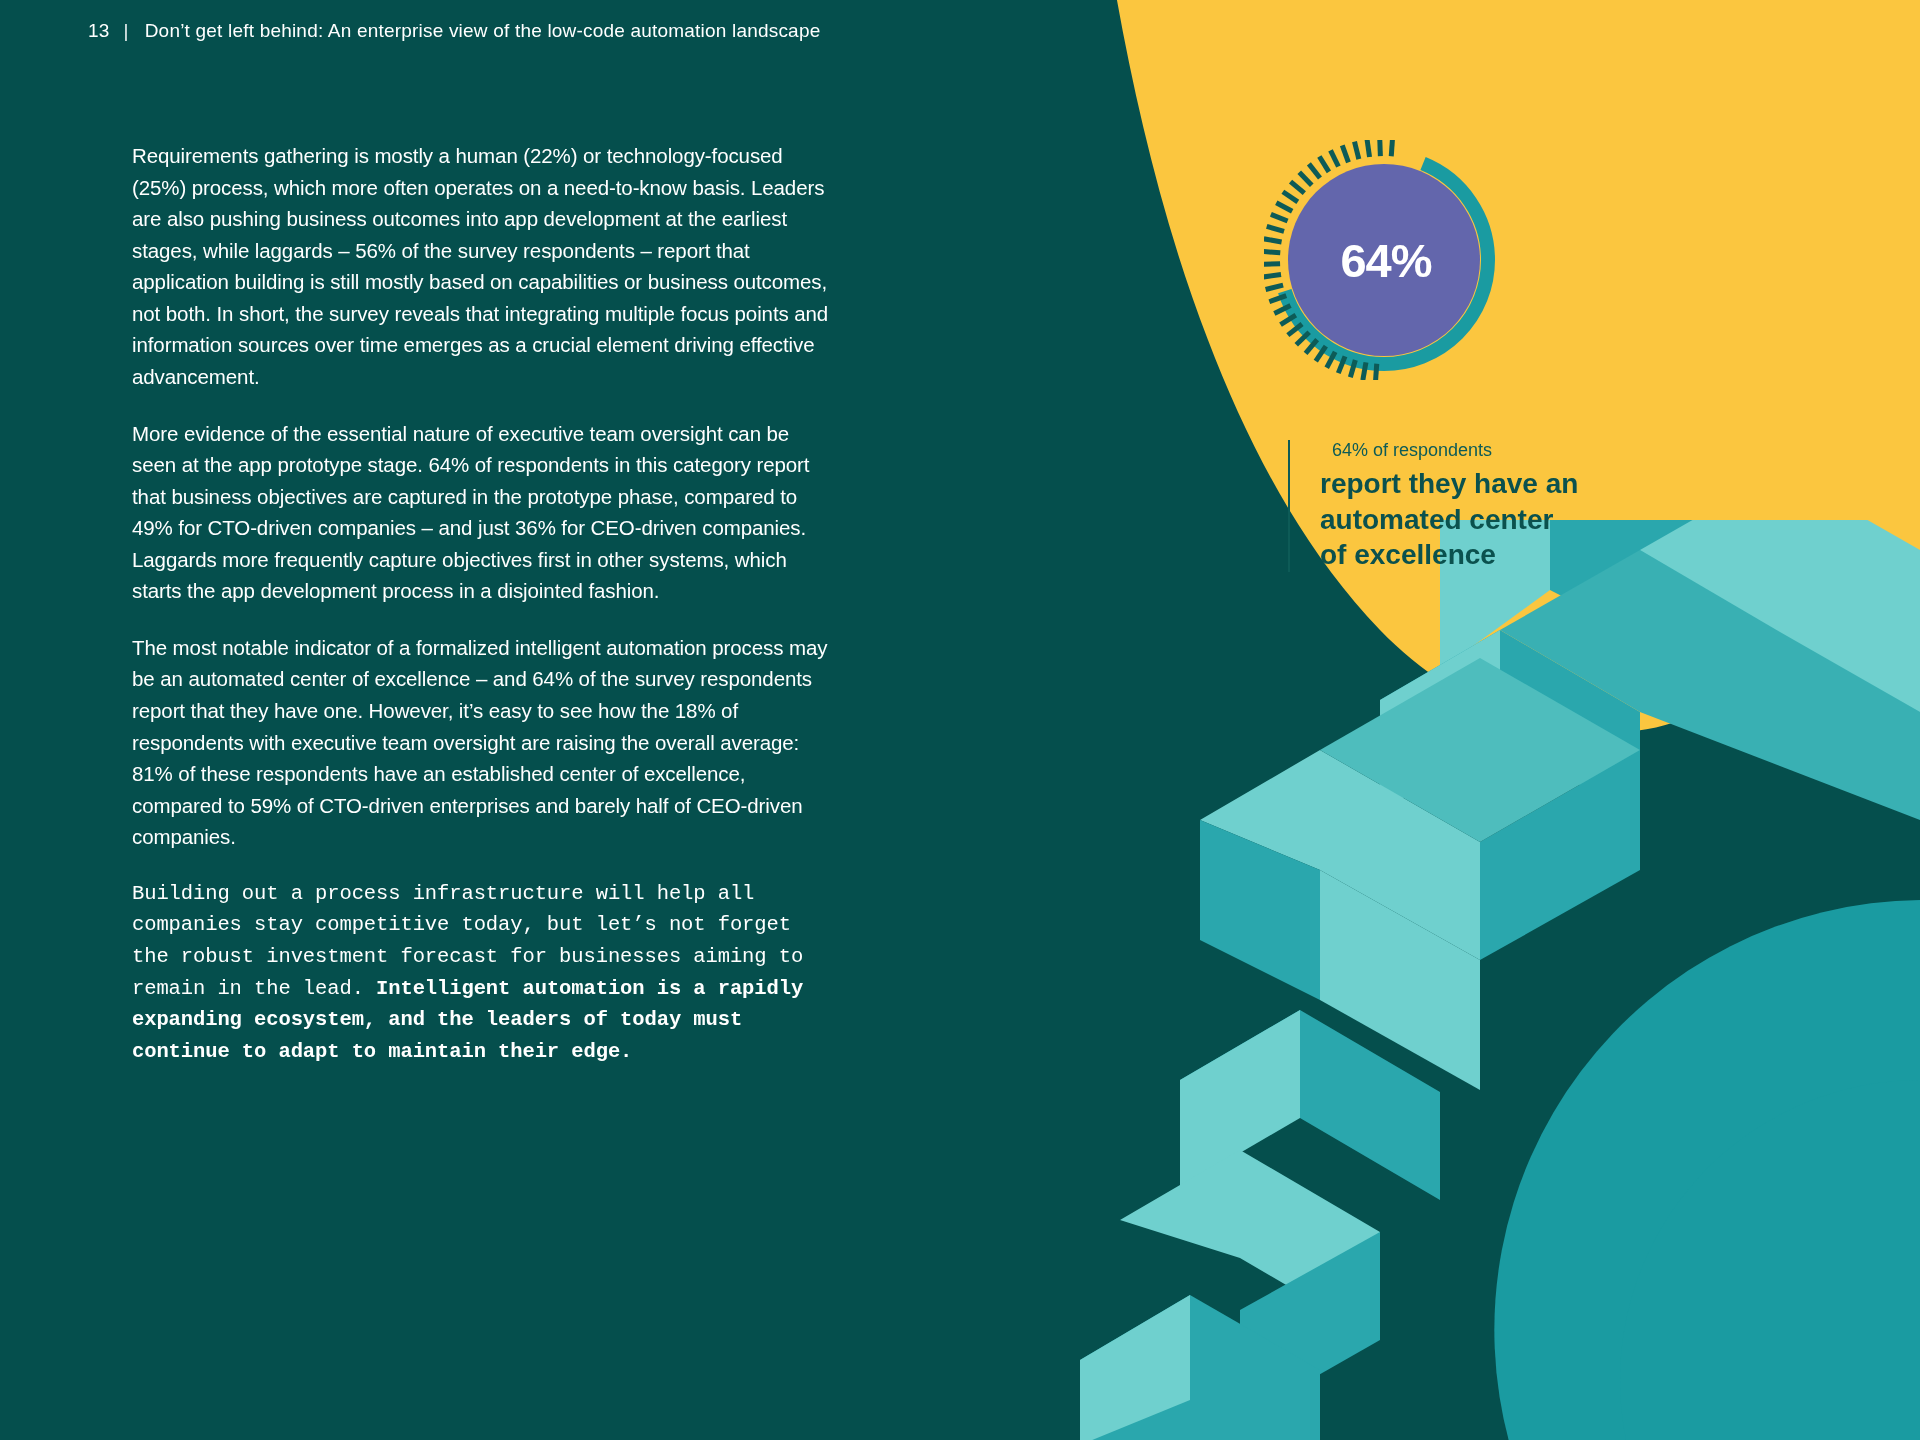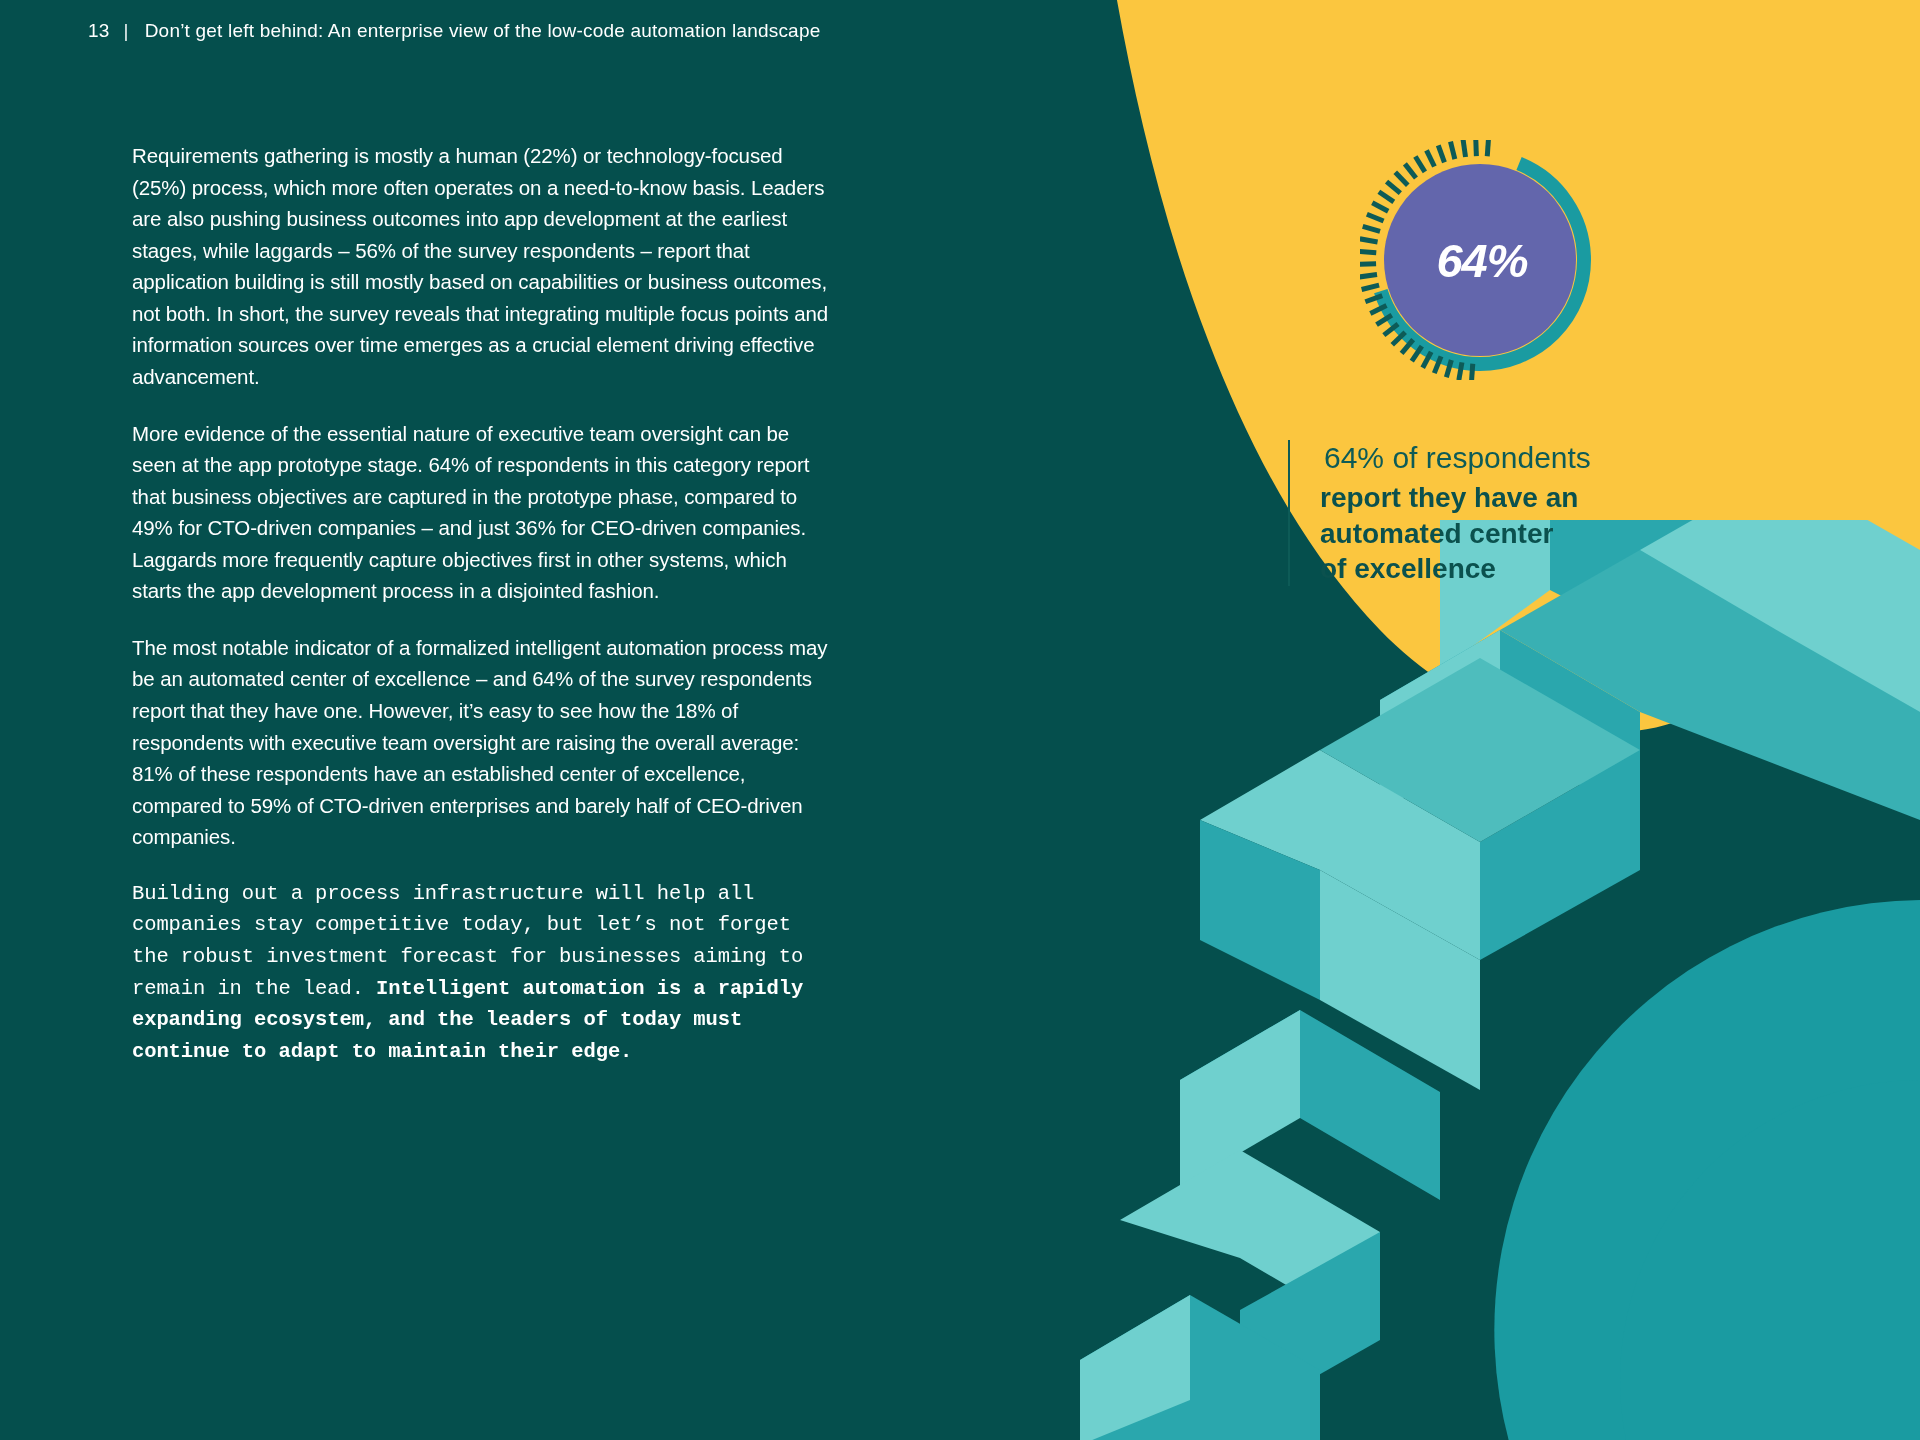--- a/index.html
+++ b/index.html
@@ -33,37 +33,37 @@
 
   
   .blobwrap{position:absolute;left:1100px;top:-60px;width:820px;height:900px;}
   .blobsvg{position:absolute;left:0;top:0;}
 
   
   .artwrap{position:absolute;left:1080px;top:520px;width:840px;height:925px;}
   .artsvg{position:absolute;left:0;top:0;}
 
   
-  .donut{position:absolute;left:1360px;top:140px;width:240px;height:240px;font-style:italic;}
+  .donut{position:absolute;left:1264px;top:140px;width:240px;height:240px;}
   .donutsvg{position:absolute;left:0;top:0;}
   .donut .pct{
     position:absolute;left:0;top:0;width:240px;height:240px;
     display:flex;align-items:center;justify-content:center;
     color:#ffffff;font-size:47px;font-weight:bold;letter-spacing:-1px;
     padding-left:4px;box-sizing:border-box;
   }
 
   
   .caption{
     position:absolute;left:1288px;top:440px;width:400px;
     padding-left:30px;border-left:2px solid #0d5b57;
     color:#0b514e;
   }
   .caption .lead{
-    font-size:30px;line-height:1.18;margin:0 0 5px 4px;font-weight:normal;
+    font-size:18px;line-height:1.18;margin:0 0 5px 12px;font-weight:normal;
     color:#0d5b57;
   }
   .caption .strong{
     font-size:28px;line-height:1.26;font-weight:bold;margin:0;color:#0b514e;
   }
   .caption .strong span{display:block;}
 </style>
 </head>
 <body>
 

